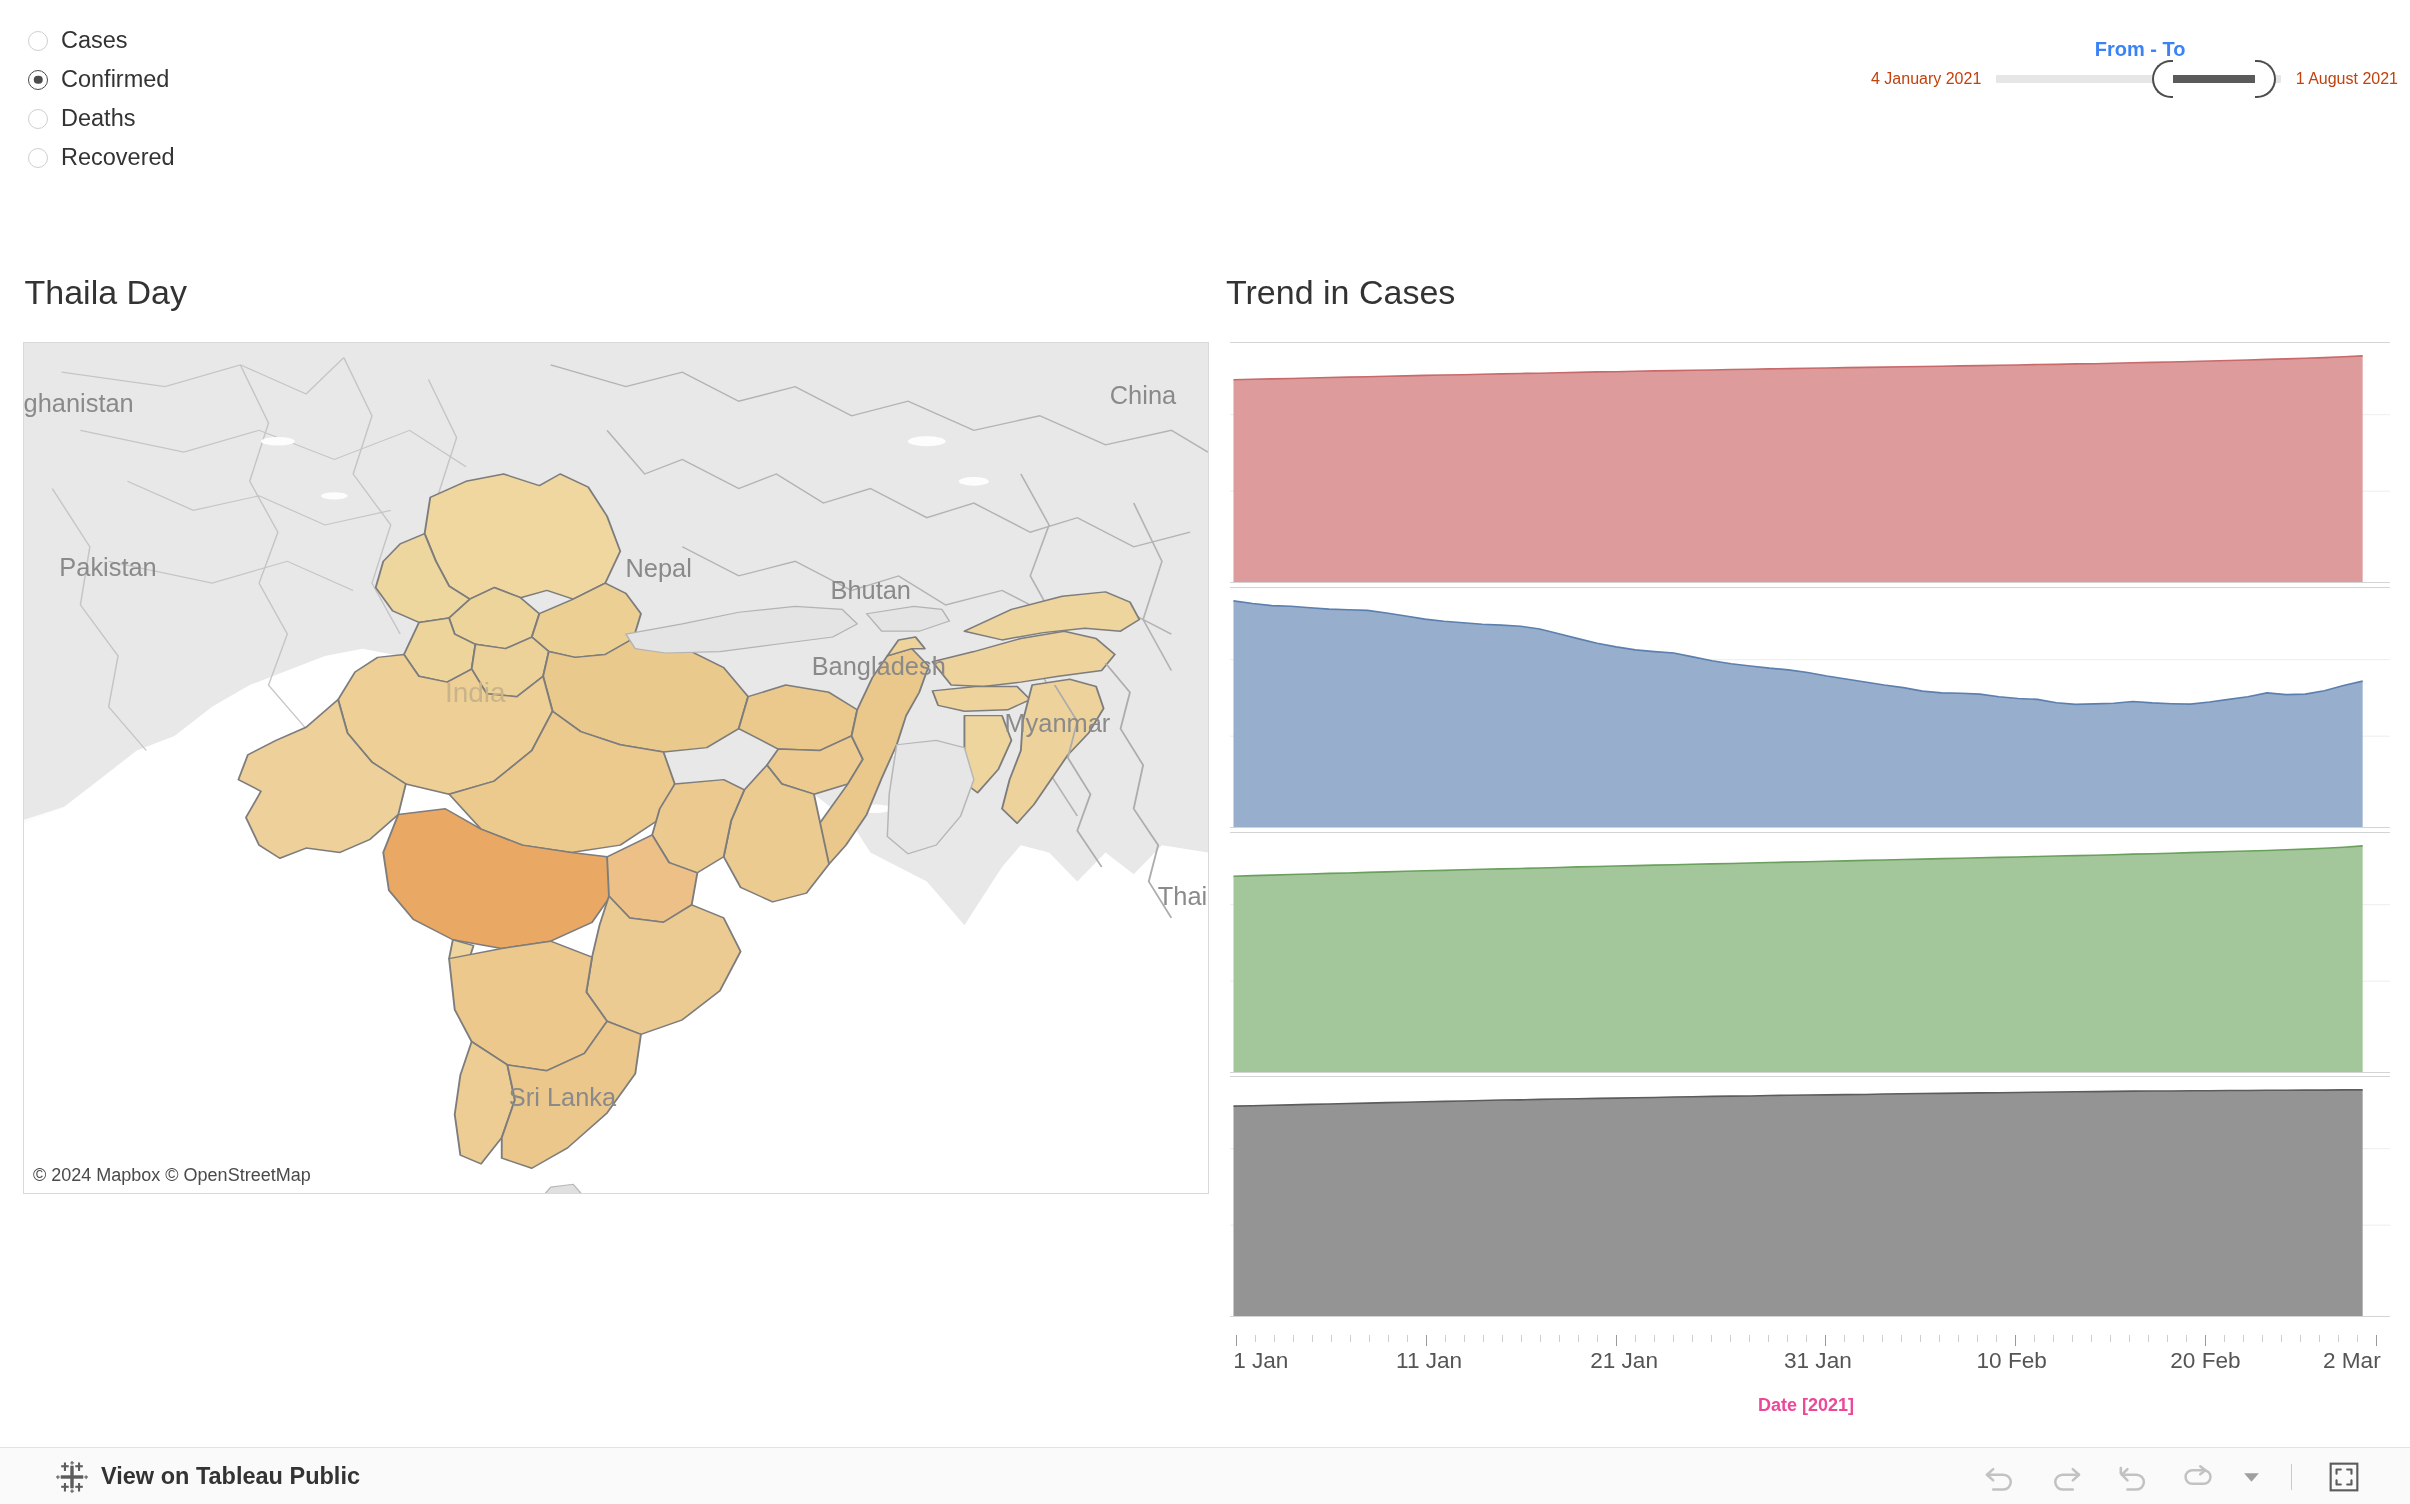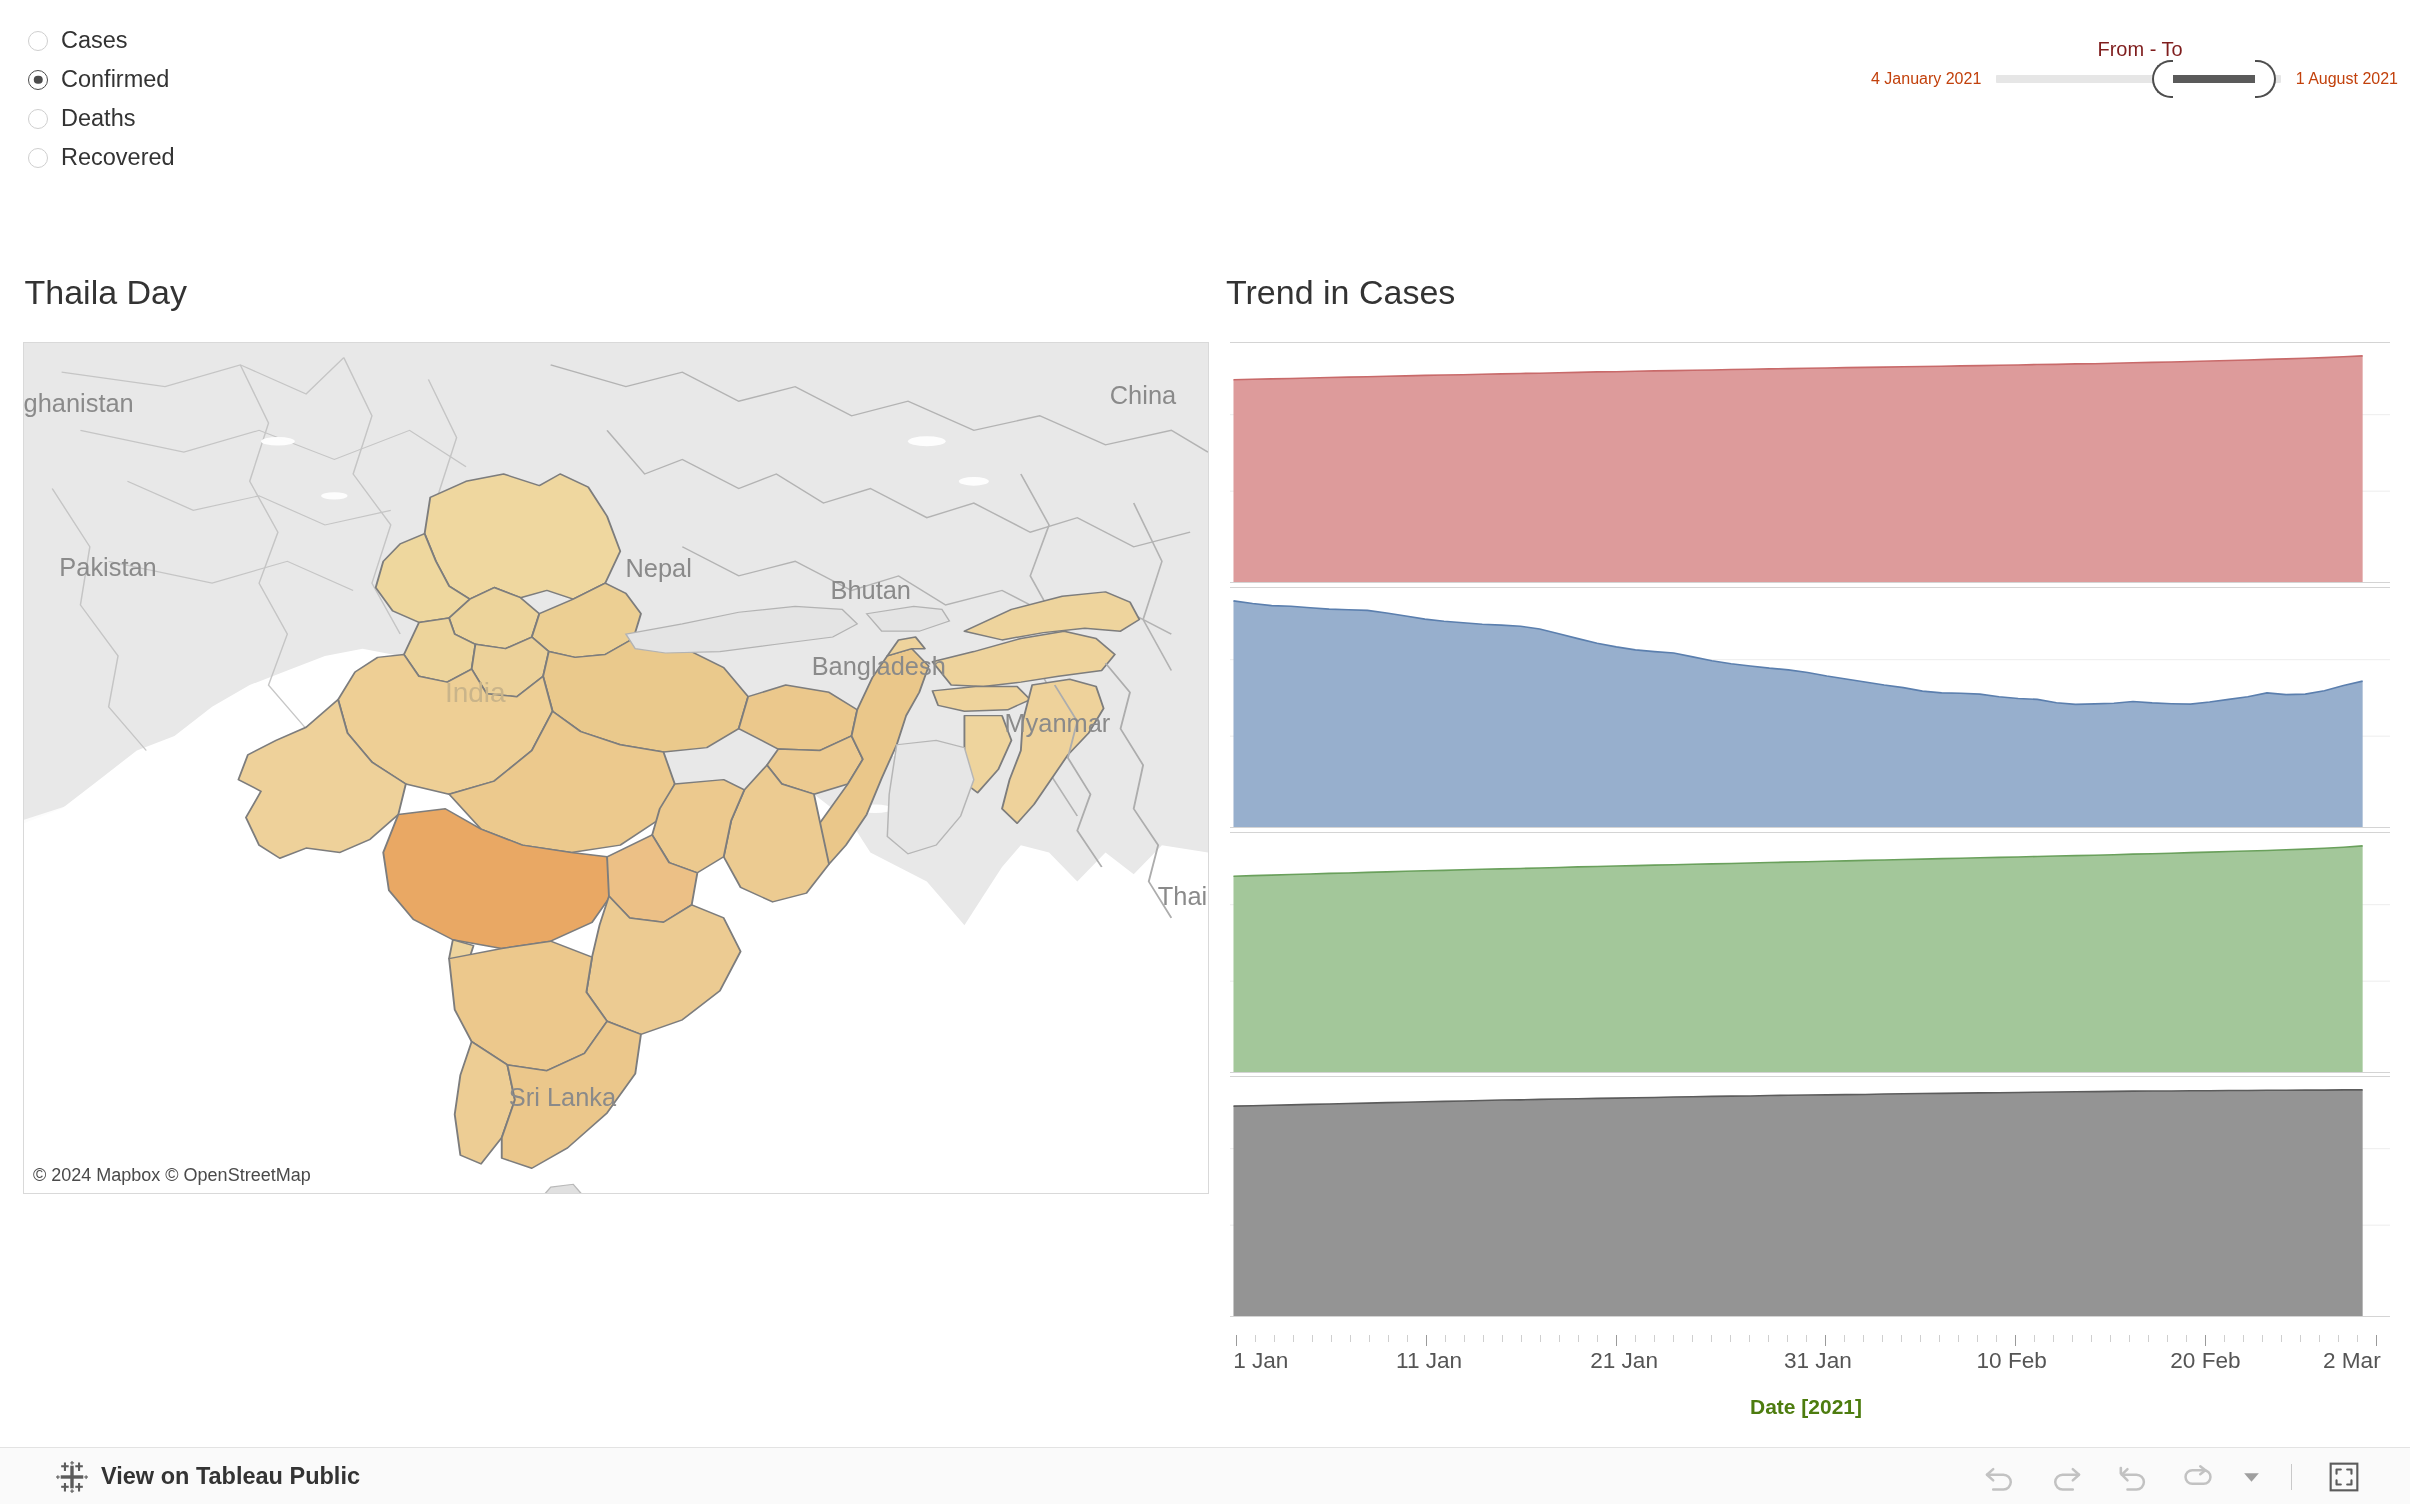--- a/index.html
+++ b/index.html
@@ -29,21 +29,21 @@
 
   .dash-title {
     position: absolute; left: 0; top: 111px; width: 2411px;
     text-align: center; font-size: 36px; font-weight: bold; color: #000;
     letter-spacing: -0.2px;
   }
 
   .range-filter { position: absolute; right: 13px; top: 17px; width: 527px; height: 75px; }
   .range-caption {
     position: absolute; left: 0; right: 0; top: 21px;
-    text-align: center; font-size: 20px; font-weight: normal; color: #7f1d1d;
+    text-align: center; font-size: 20px; font-weight: bold; color: #3b82f6;
   }
   .range-caption { left: 0; width: 100%; text-align: center; transform: translateX(5.6px); }
   .range-body { position: absolute; left: 0; top: 53px; width: 527px; display: flex; align-items: center; }
   .range-date { font-size: 16px; color: #c2410c; white-space: nowrap; }
   .slider-track {
     position: relative; flex: 1 1 auto; height: 8.5px;
     background: #e6e6e6; margin: 0 15px; border-radius: 0.9px;
   }
   .slider-fill {
     position: absolute; left: 62%; right: 9%; top: 0; height: 8.5px; background: #5a5a5a;
@@ -100,21 +100,21 @@
   .tickmarks span {
     position: absolute; top: 0; width: 0.9px; height: 6.6px; background: #cfcfcf;
   }
   .tickmarks span.major { height: 11.3px; background: #9a9a9a; }
   .tick-label {
     position: absolute; top: 13px; font-size: 22.6px; color: #555;
     transform: translateX(-50%); white-space: nowrap;
   }
   .axis-title {
     position: absolute; left: 0; right: 0; top: 1053px;
-    text-align: center; font-size: 21px; font-weight: bold; color: #4d7c0f;
+    text-align: center; font-size: 18px; font-weight: bold; color: #ec4899;
   }
 
   
   .footer {
     position: absolute; left: 0; bottom: 0; width: 2411px; height: 58px;
     background: #fafafa; border-top: 0.9px solid #e3e3e3;
     display: flex; align-items: center;
   }
   .tableau-link {
     display: flex; align-items: center; margin-left: 56px;

